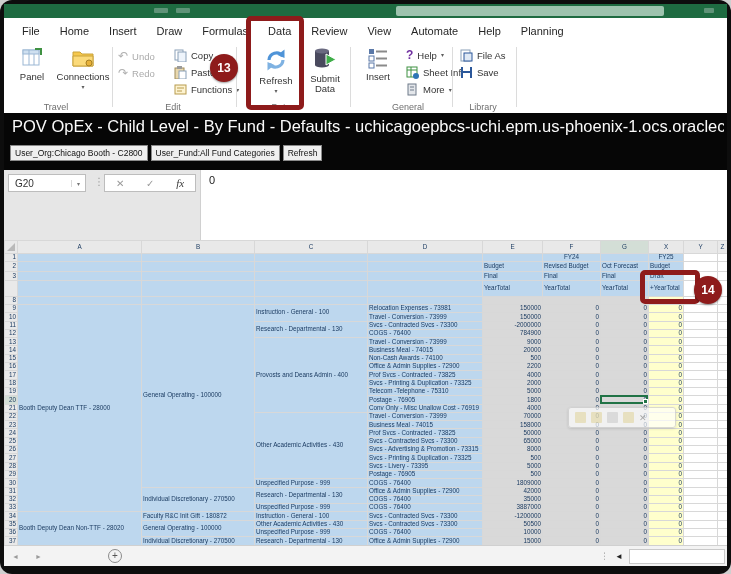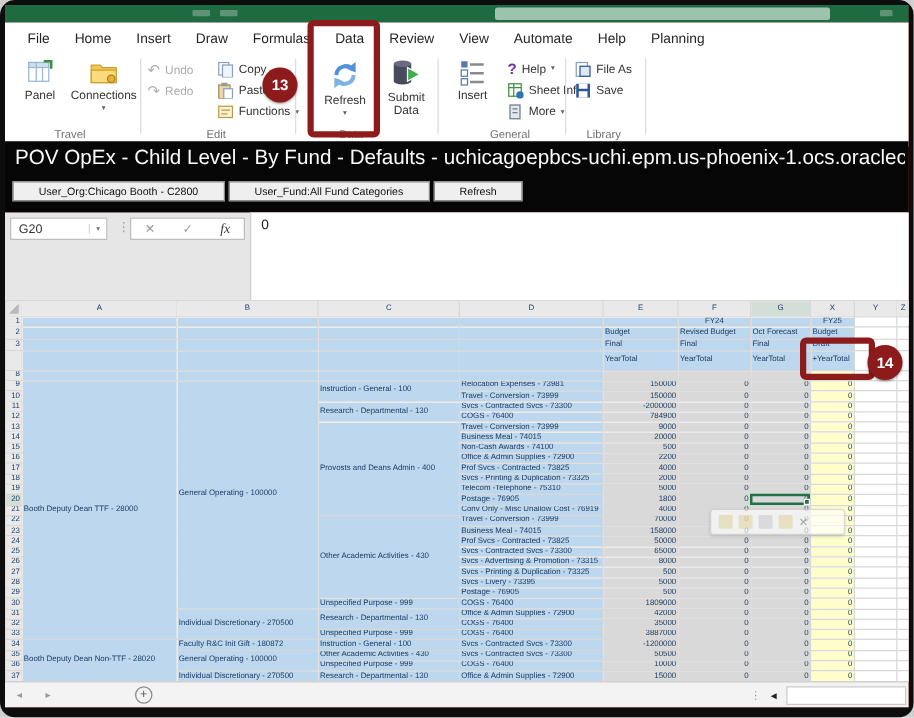--- a/index.html
+++ b/index.html
@@ -27,21 +27,21 @@
           font-size:9.5px;color:#333;text-align:center;}
   .smallrow{display:flex;align-items:center;gap:4px;font-size:9.5px;color:#333;white-space:nowrap;}
   .smallrow.disabled{color:#ababab;}
   .chev{font-size:6px;color:#5f5f5f;line-height:1;}
   .uglyph{font-size:12px;line-height:1;color:#b0b0b0;}
 
   
   .pov{left:0;top:109px;width:723px;height:57px;background:#060606;color:#f3f3f3;}
   .povtitle{left:8px;top:4px;width:712px;font-size:16.5px;white-space:nowrap;overflow:hidden;color:#fafafa;}
   .povchips{left:6px;top:32px;display:flex;gap:3px;}
-  .chip{background:#efefef;color:#111;border:1px solid #8a8a8a;font-size:8.5px;padding:2px 20px;white-space:nowrap;}
+  .chip{background:#efefef;color:#111;border:1px solid #8a8a8a;font-size:8.5px;padding:2px 4px;white-space:nowrap;}
 
   
   .fbar{left:0;top:166px;width:723px;height:90px;background:#e6e6e6;}
   .namebox{left:4px;top:4px;width:78px;height:18px;background:#fff;border:1px solid #bdbdbd;font-size:10px;color:#333;
            display:flex;align-items:center;}
   .namebox .nb-t{padding-left:6px;flex:1;}
   .namebox .nb-a{border-left:1px solid #d9d9d9;width:14px;text-align:center;color:#777;font-size:6px;}
   .fdots{left:90px;top:6px;color:#9a9a9a;font-size:10px;}
   .fxbox{left:100px;top:4px;width:92px;height:18px;background:#fff;border:1px solid #bdbdbd;display:flex;
          align-items:center;justify-content:space-around;font-size:10px;color:#9a9a9a;}

